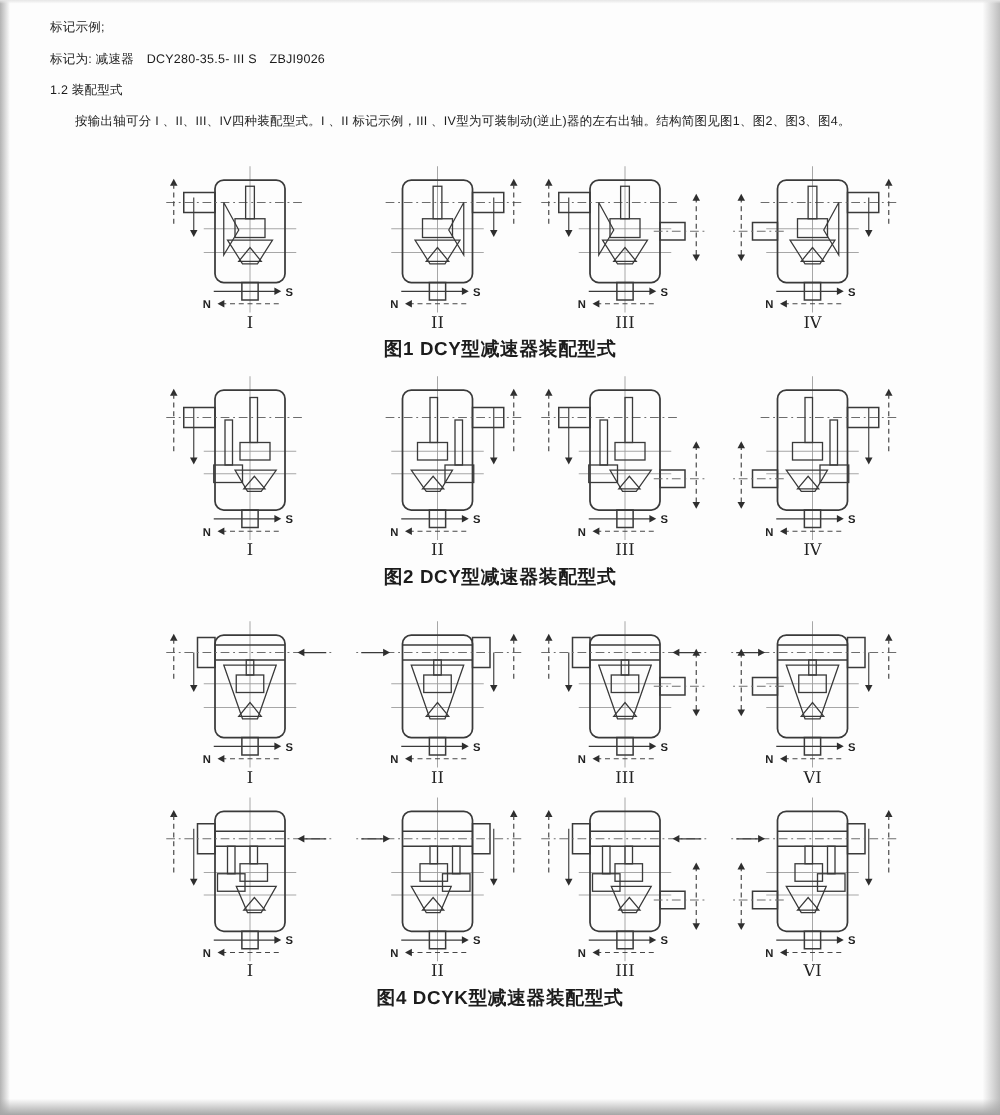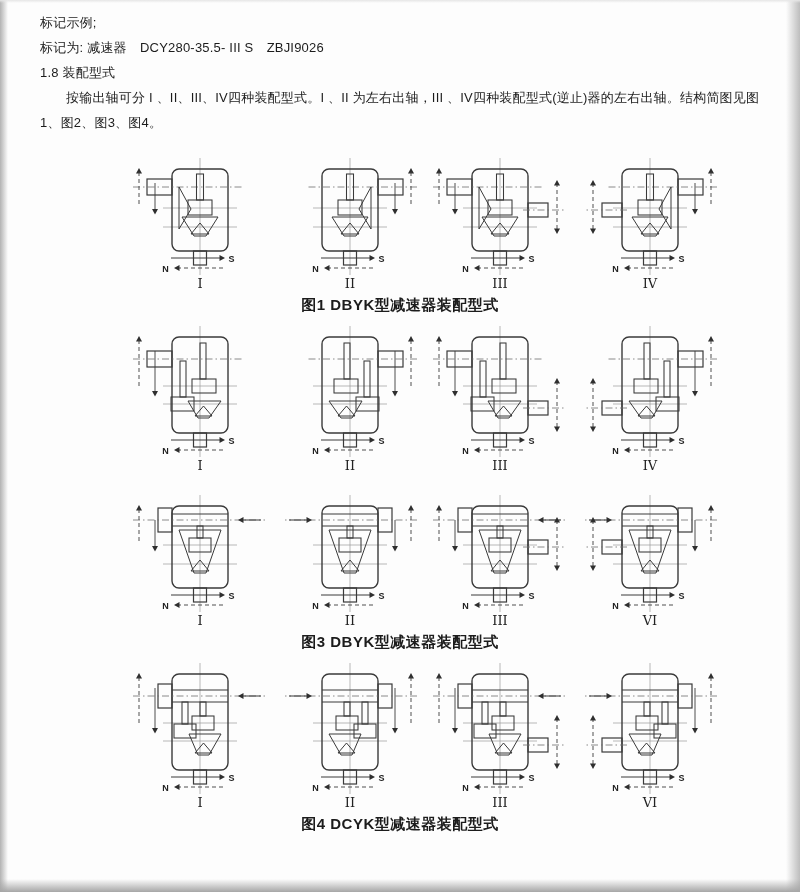--- a/index.html
+++ b/index.html
@@ -3,21 +3,21 @@
 <meta charset="utf-8">
 <style>
   html,body{margin:0;padding:0}
   body{
     width:800px;height:892px;position:relative;overflow:hidden;
     background:#fdfdfd;color:#1c1c1c;
     font-family:"Liberation Sans",sans-serif;
   }
   .page{position:relative;padding:10px 40px 0 40px;z-index:1}
   
-  .intro p{margin:0;font-size:13px;line-height:25px;letter-spacing:.2px}
+  .intro p{margin:0;font-size:10px;line-height:25px;letter-spacing:.2px}
   .indent{text-indent:2em}
   .sec-head{margin-top:1px}
   
   #figures{margin-top:4px}
   .fig{margin:0 0 2px 0}
   .dia-row{display:flex;justify-content:space-between;padding:0 115px 0 85px}
   .dia{width:150px;flex:0 0 150px}
   .dia svg{display:block}
   .dia-label{
     text-align:center;font-family:"DejaVu Serif",serif;
@@ -40,22 +40,22 @@
 
 <div class="edge edge-left"></div>
 <div class="edge edge-right"></div>
 <div class="edge edge-bottom"></div>
 <div class="edge edge-top"></div>
 
 <div class="page">
   <div class="intro">
     <p>标记示例;</p>
     <p>标记为: 减速器　DCY280-35.5- III S　ZBJI9026</p>
-    <p class="sec-head">1.8  装配型式</p>
-    <p class="indent">按输出轴可分 I 、II、III、IV四种装配型式。I 、II 为左右出轴，III 、IV四种装配型式(逆止)器的左右出轴。结构简图见图1、图2、图3、图4。</p>
+    <p class="sec-head">1.2  装配型式</p>
+    <p class="indent">按输出轴可分 I 、II、III、IV四种装配型式。I 、II 标记示例，III 、IV型为可装制动(逆止)器的左右出轴。结构简图见图1、图2、图3、图4。</p>
   </div>
 
   <div id="figures">
       <figure class="fig">
         <div class="dia-row">
           <div class="dia">
             <svg viewBox="0 0 150 138" width="150" height="138">
               <line x1="75" y1="19" x2="75" y2="136" stroke="#9a9a9a" stroke-width="0.7"></line>
               <line x1="38" y1="69" x2="112" y2="69" stroke="#9a9a9a" stroke-width="0.7"></line>
               <line x1="38" y1="88" x2="112" y2="88" stroke="#9a9a9a" stroke-width="0.7"></line>
@@ -170,21 +170,21 @@
               <line x1="46" y1="119" x2="97" y2="119" stroke="#3a3a3a" stroke-width="1"></line>
               <polygon points="94.5,116 94.5,122 100,119" fill="#2e2e2e"></polygon>
               <text x="106.5" y="122.5" text-anchor="middle" class="ns">S</text>
               <line x1="52" y1="129" x2="101" y2="129" stroke="#474747" stroke-width="0.95" stroke-dasharray="4 3"></line>
               <polygon points="54.5,126 54.5,132 49,129" fill="#2e2e2e"></polygon>
               <text x="40.5" y="132.5" text-anchor="middle" class="ns">N</text>
             </svg>
             <div class="dia-label">IV</div>
           </div>
         </div>
-        <figcaption class="caption">图1 DBYK型减速器装配型式</figcaption>
+        <figcaption class="caption">图1 DCY型减速器装配型式</figcaption>
       </figure>
       <figure class="fig">
         <div class="dia-row">
           <div class="dia">
             <svg viewBox="0 0 150 138" width="150" height="138">
               <line x1="75" y1="5" x2="75" y2="136" stroke="#9a9a9a" stroke-width="0.7"></line>
               <line x1="38" y1="65" x2="112" y2="65" stroke="#9a9a9a" stroke-width="0.7"></line>
               <line x1="38" y1="83" x2="112" y2="83" stroke="#9a9a9a" stroke-width="0.7"></line>
               <rect x="47" y="16" width="56" height="96" rx="7" fill="none" stroke="#3a3a3a" stroke-width="1.4"></rect>
               <rect x="68.5" y="112" width="13" height="14" rx="0" fill="none" stroke="#3a3a3a" stroke-width="1.2"></rect>
@@ -301,20 +301,21 @@
               <line x1="46" y1="119" x2="97" y2="119" stroke="#3a3a3a" stroke-width="1"></line>
               <polygon points="94.5,116 94.5,122 100,119" fill="#2e2e2e"></polygon>
               <text x="106.5" y="122.5" text-anchor="middle" class="ns">S</text>
               <line x1="52" y1="129" x2="101" y2="129" stroke="#474747" stroke-width="0.95" stroke-dasharray="4 3"></line>
               <polygon points="54.5,126 54.5,132 49,129" fill="#2e2e2e"></polygon>
               <text x="40.5" y="132.5" text-anchor="middle" class="ns">N</text>
             </svg>
             <div class="dia-label">IV</div>
           </div>
         </div>
+        <figcaption class="caption">图2 DCY型减速器装配型式</figcaption>
       </figure>
       <figure class="fig">
         <div class="dia-row">
           <div class="dia">
             <svg viewBox="0 0 150 138" width="150" height="138">
               <line x1="75" y1="19" x2="75" y2="136" stroke="#9a9a9a" stroke-width="0.7"></line>
               <line x1="38" y1="69" x2="112" y2="69" stroke="#9a9a9a" stroke-width="0.7"></line>
               <line x1="38" y1="88" x2="112" y2="88" stroke="#9a9a9a" stroke-width="0.7"></line>
               <rect x="47" y="30" width="56" height="82" rx="7" fill="none" stroke="#3a3a3a" stroke-width="1.4"></rect>
               <rect x="68.5" y="112" width="13" height="14" rx="0" fill="none" stroke="#3a3a3a" stroke-width="1.2"></rect>
@@ -439,21 +440,20 @@
               <line x1="46" y1="119" x2="97" y2="119" stroke="#3a3a3a" stroke-width="1"></line>
               <polygon points="94.5,116 94.5,122 100,119" fill="#2e2e2e"></polygon>
               <text x="106.5" y="122.5" text-anchor="middle" class="ns">S</text>
               <line x1="52" y1="129" x2="101" y2="129" stroke="#474747" stroke-width="0.95" stroke-dasharray="4 3"></line>
               <polygon points="54.5,126 54.5,132 49,129" fill="#2e2e2e"></polygon>
               <text x="40.5" y="132.5" text-anchor="middle" class="ns">N</text>
             </svg>
             <div class="dia-label">VI</div>
           </div>
         </div>
-        <figcaption class="caption">图3 DBYK型减速器装配型式</figcaption>
       </figure>
       <figure class="fig">
         <div class="dia-row">
           <div class="dia">
             <svg viewBox="0 0 150 138" width="150" height="138">
               <line x1="75" y1="5" x2="75" y2="136" stroke="#9a9a9a" stroke-width="0.7"></line>
               <line x1="38" y1="65" x2="112" y2="65" stroke="#9a9a9a" stroke-width="0.7"></line>
               <line x1="38" y1="83" x2="112" y2="83" stroke="#9a9a9a" stroke-width="0.7"></line>
               <rect x="47" y="16" width="56" height="96" rx="7" fill="none" stroke="#3a3a3a" stroke-width="1.4"></rect>
               <rect x="68.5" y="112" width="13" height="14" rx="0" fill="none" stroke="#3a3a3a" stroke-width="1.2"></rect>

